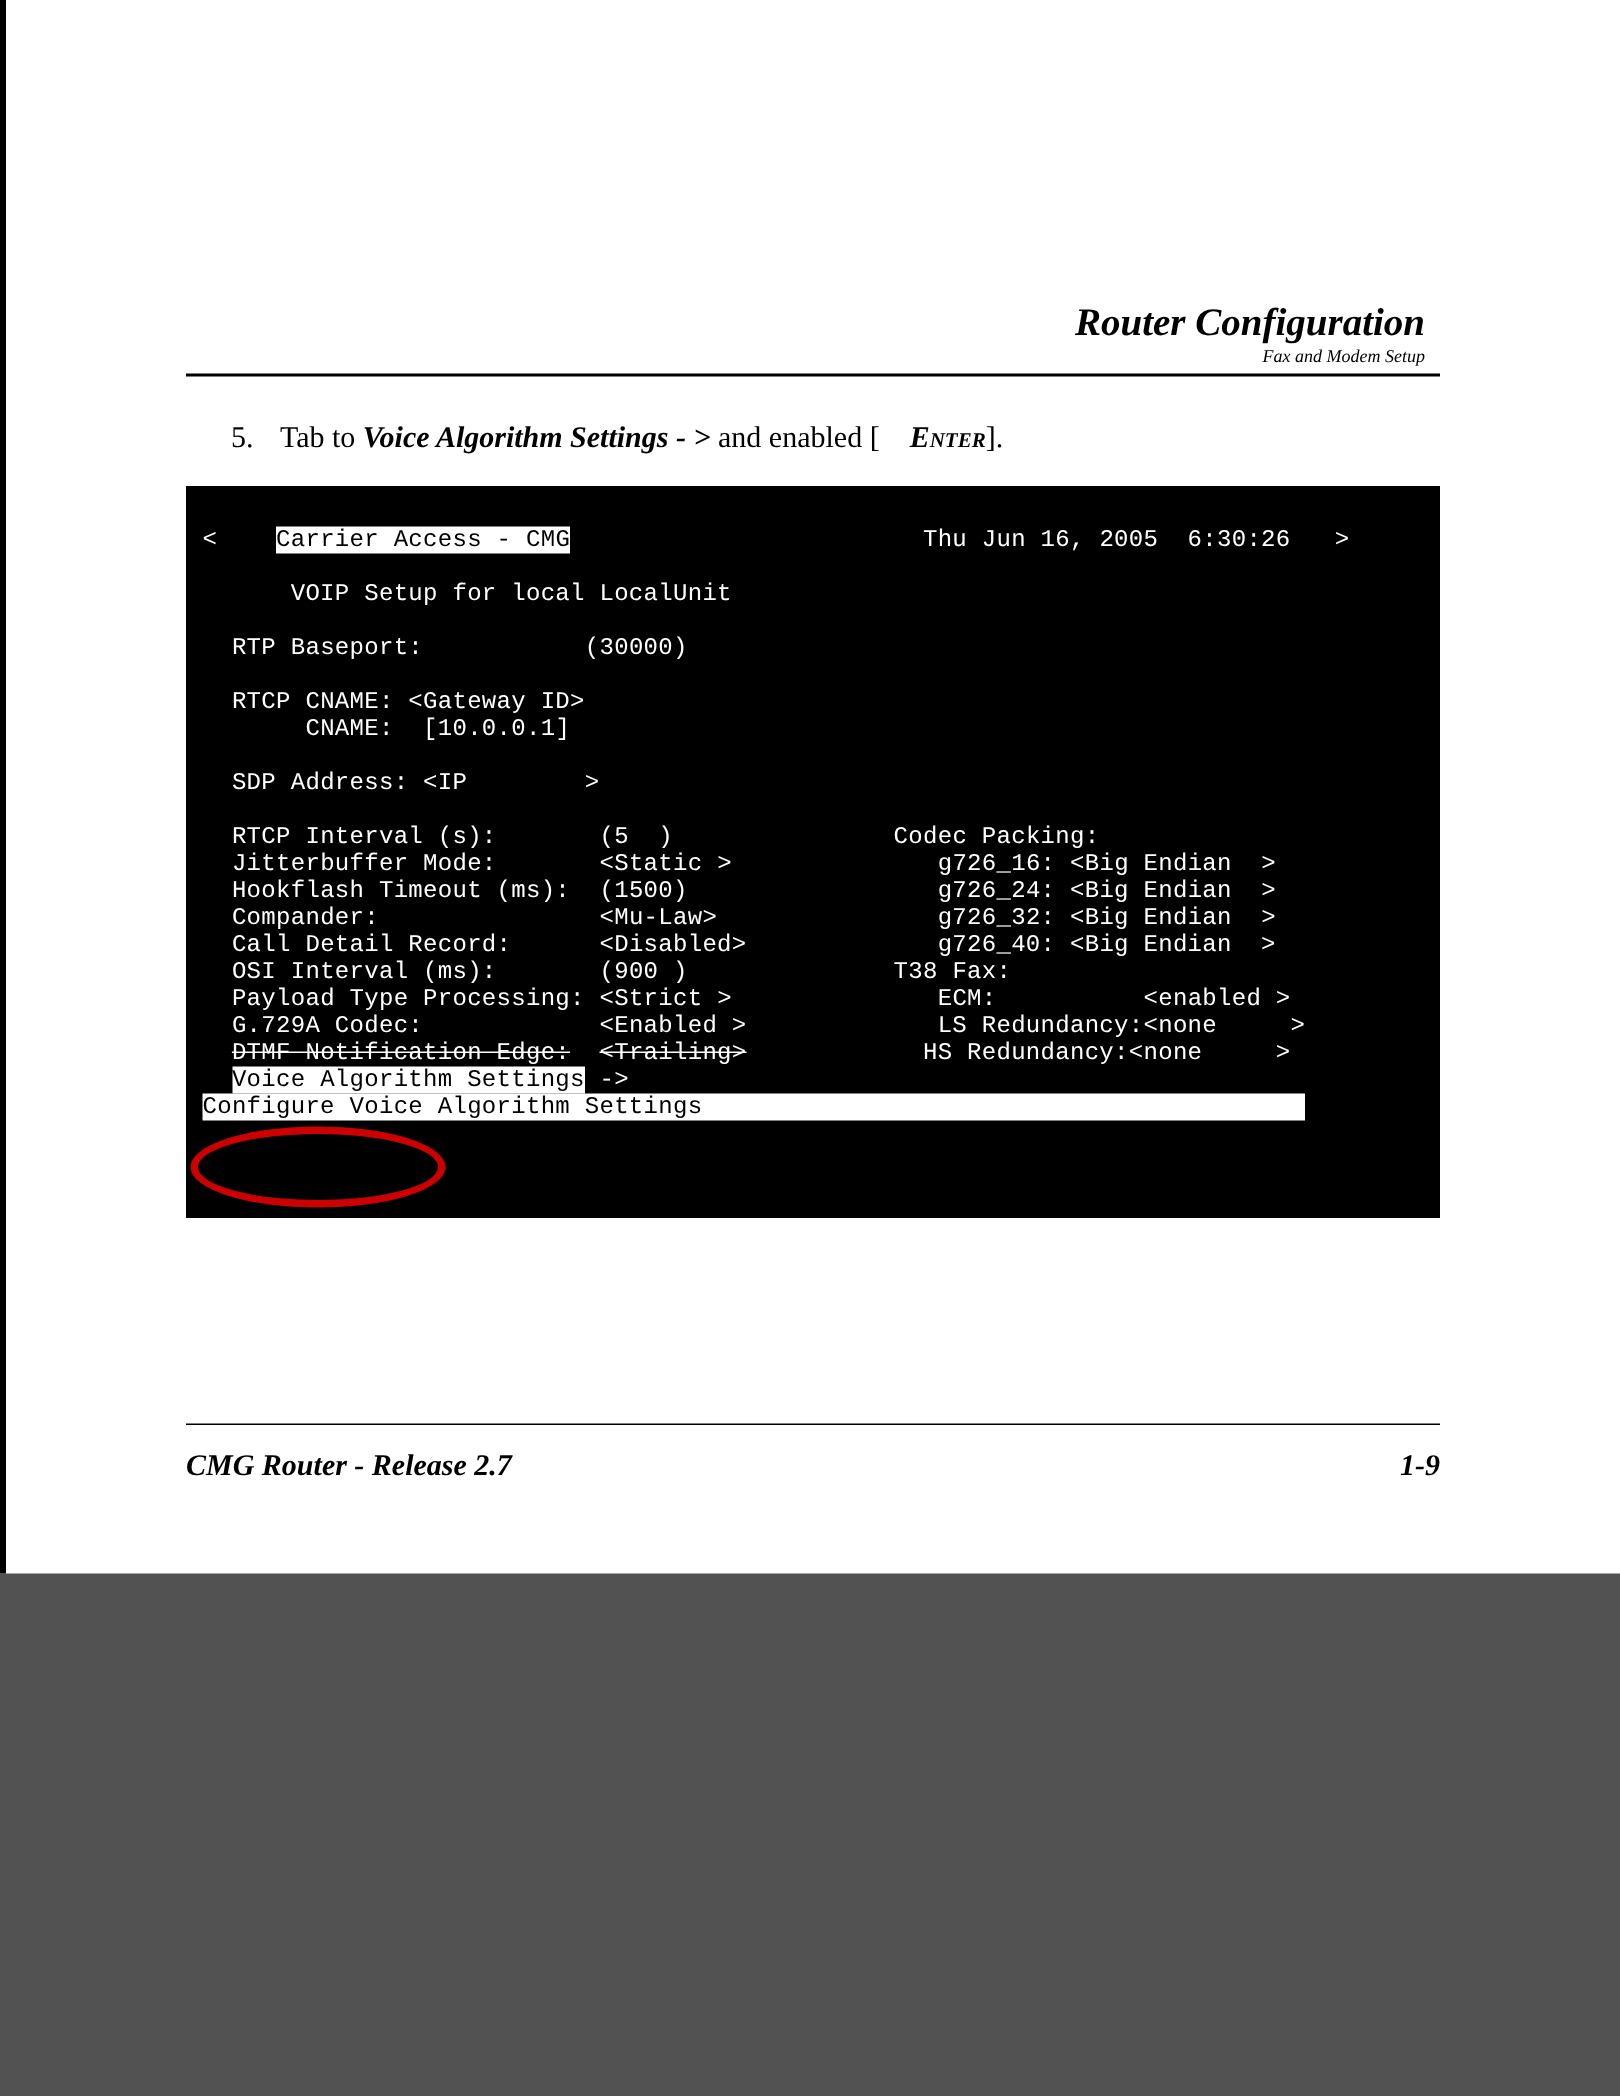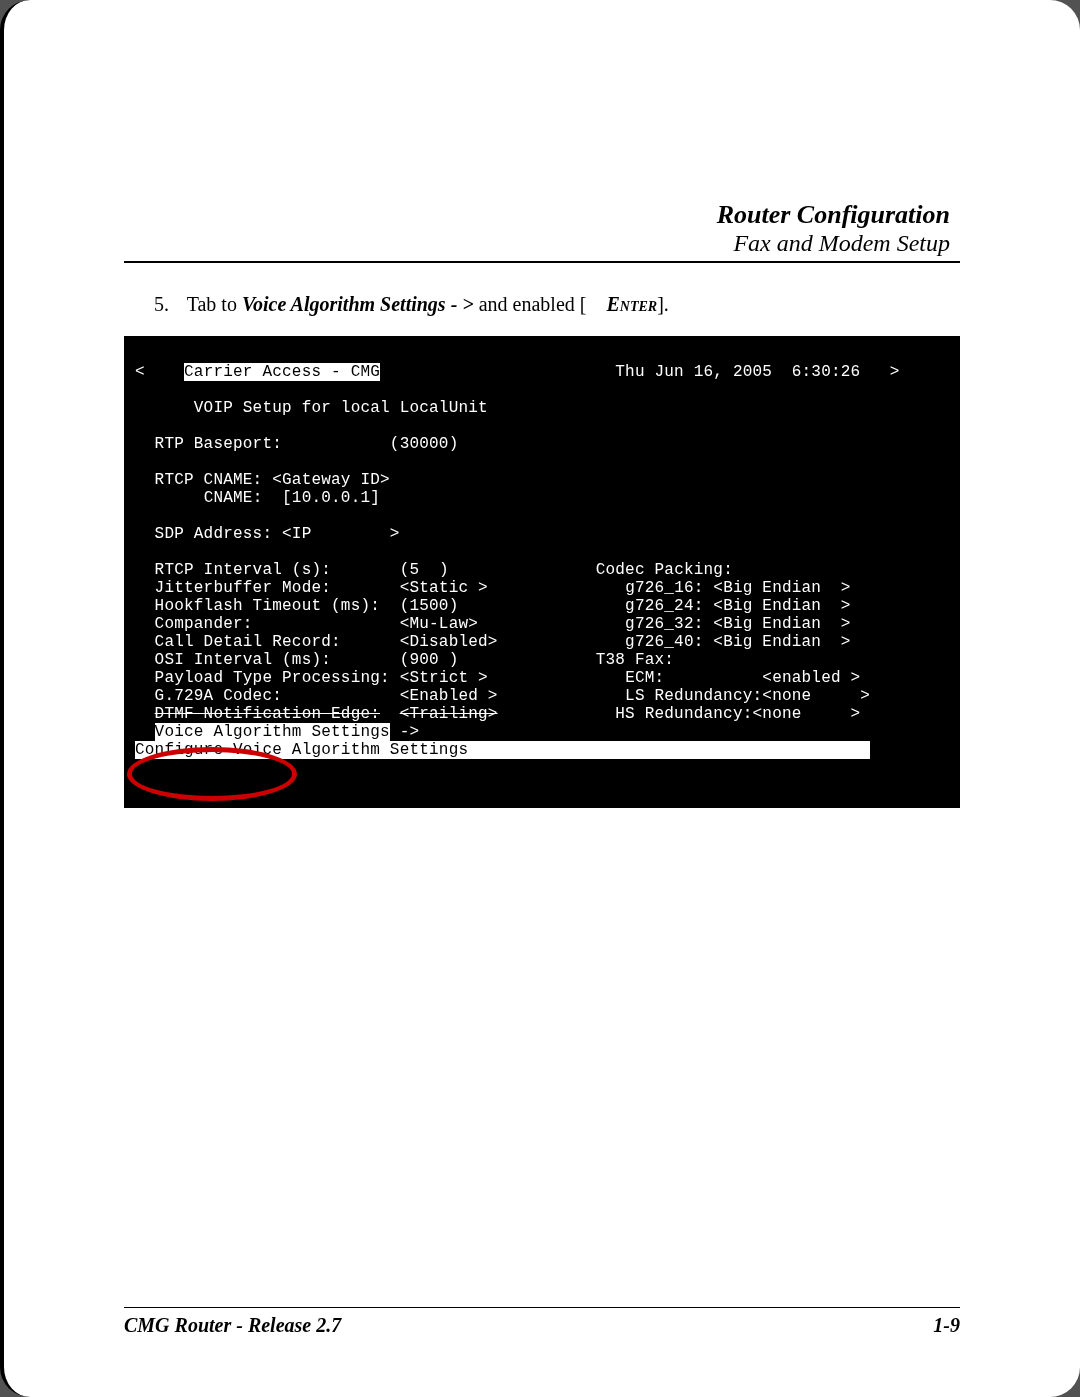--- a/index.html
+++ b/index.html
@@ -5,40 +5,39 @@
   body {
     margin: 0;
     padding: 0;
     background: #525252;
     font-family: "Times New Roman", Times, serif;
     display: flex;
     justify-content: center;
   }
   .page {
     width: 1080px;
-    height: 1397px;
+    height: 1049px;
     background: #ffffff;
     position: relative;
     box-sizing: border-box;
     padding: 200px 120px 60px 120px;
     border-left: 4px solid #000;
-    border-radius: 30px;
   }
   .header {
     text-align: right;
     margin-right: 10px;
   }
   .header-title {
     font-weight: bold;
     font-style: italic;
     font-size: 26px;
   }
   .header-sub {
     font-style: italic;
-    font-size: 24px;
+    font-size: 12px;
   }
   .hr {
     border-top: 2px solid #000;
     margin: 4px 0 30px 0;
   }
   .instruction {
     font-size: 20px;
     margin: 10px 0 20px 30px;
   }
   .instruction .num {
@@ -46,21 +45,21 @@
     width: 28px;
   }
   .instruction .bold { font-weight: bold; font-style: italic; }
   .instruction .sc { font-variant: small-caps; margin-left: 20px; }
   .terminal {
     background: #000;
     color: #fff;
     font-family: "Courier New", monospace;
     font-size: 16px;
     line-height: 18px;
-    padding: 8px 10px 12px 10px;
+    padding: 8px 10px 28px 10px;
     border: 1px solid #000;
     white-space: pre;
     position: relative;
     margin: 0 0 0 0;
     letter-spacing: 0.2px;
   }
   .hl {
     background: #fff;
     color: #000;
   }
@@ -76,21 +75,21 @@
     left: 2px;
     bottom: 6px;
     pointer-events: none;
   }
   .footer {
     position: absolute;
     bottom: 60px;
     left: 120px;
     right: 120px;
     border-top: 1.5px solid #000;
-    padding-top: 6px;
+    padding-top: 16px;
     display: flex;
     justify-content: space-between;
     font-style: italic;
     font-weight: bold;
     font-size: 20px;
   }
 </style>
 </head>
 <body>
 

